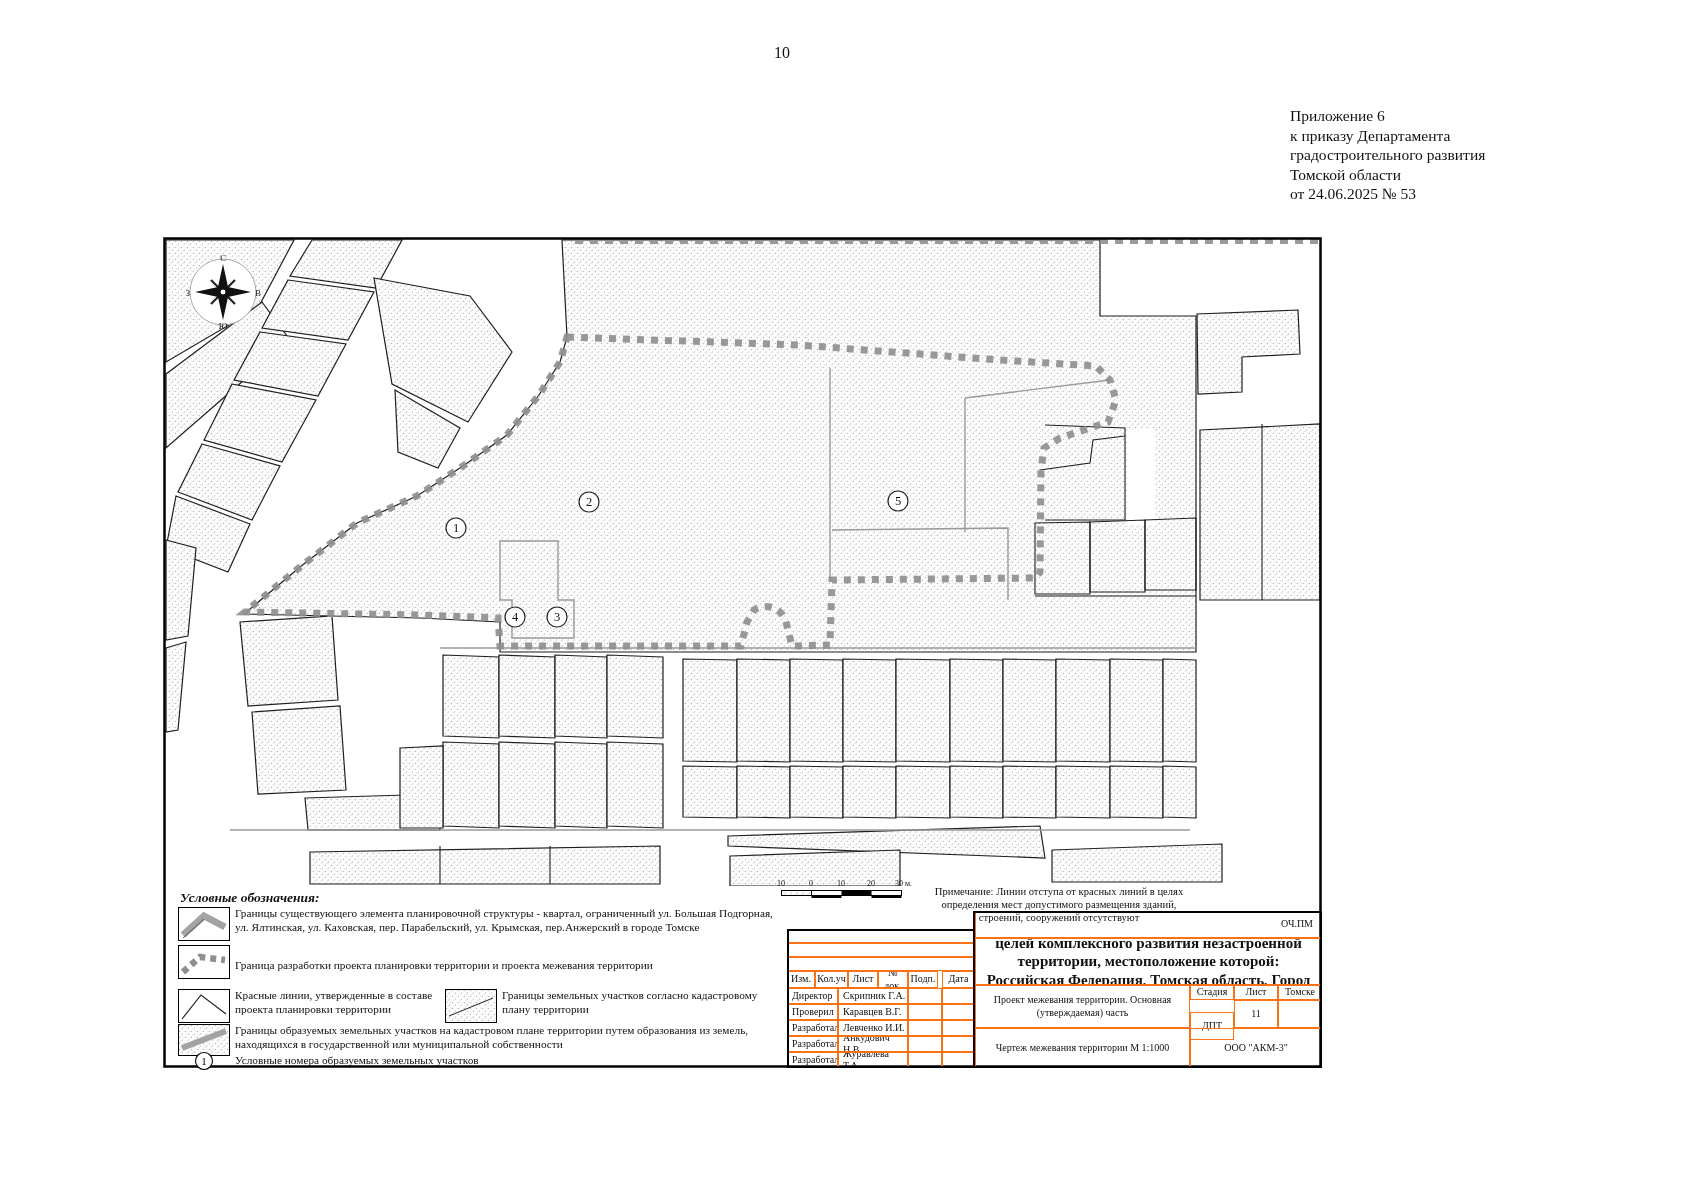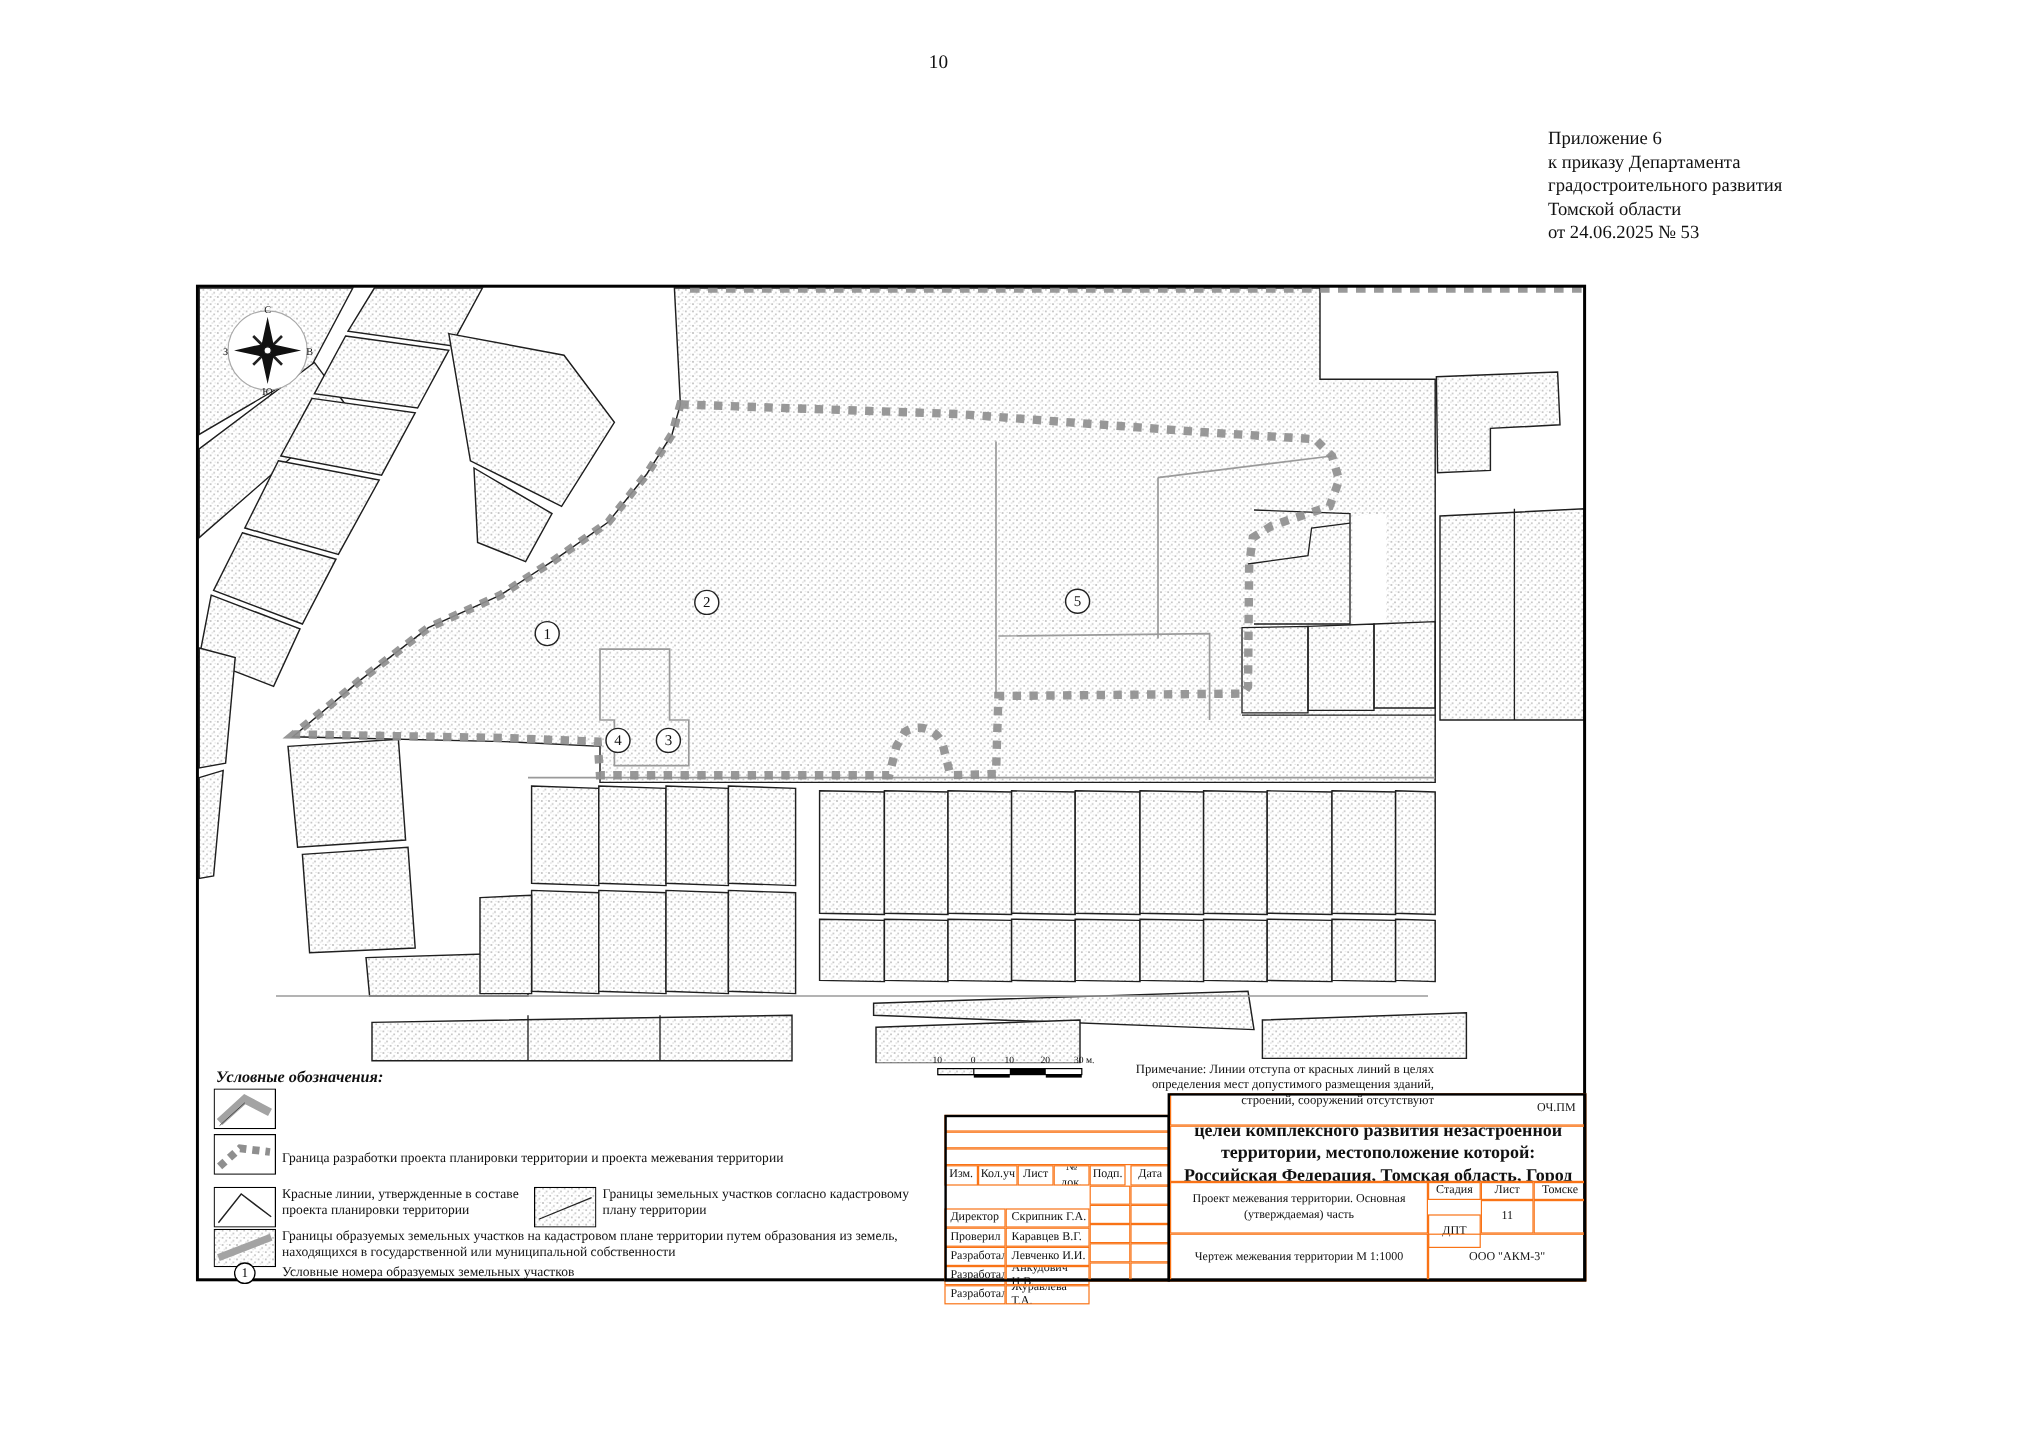--- a/index.html
+++ b/index.html
@@ -11,30 +11,30 @@
   #appendix-note{left:1290px;top:106px;width:300px;font-size:15.5px;line-height:19.5px;}
   
   #map-svg{left:0;top:0;}
   
   #legend{left:164px;top:888px;width:640px;}
   .legend-title{position:absolute;left:16px;top:2px;font-size:13.5px;font-weight:bold;font-style:italic;}
   .legend-item{position:absolute;}
   .legend-sym{position:absolute;left:0;top:0;}
   .legend-text{position:absolute;left:57px;top:0;width:552px;font-size:11.3px;line-height:13.6px;}
   
-  #note-block{left:923px;top:885px;width:272px;font-size:10.6px;line-height:13px;text-align:right;}
+  #note-block{left:923px;top:885px;width:272px;font-size:10.6px;line-height:13px;text-align:center;}
   #scale-bar{left:777px;top:879px;width:136px;font-size:8px;}
   #scale-labels{position:absolute;top:0;left:0;width:136px;height:9px;}
   #scale-labels span{position:absolute;top:0;}
   
   #title-block{left:787px;top:911px;width:535px;height:157px;}
   .cell{position:absolute;border:1px solid #f97316;box-sizing:border-box;
         display:flex;align-items:center;justify-content:center;text-align:center;
         font-size:10px;line-height:1.22;overflow:hidden;}
-  .cell.left{justify-content:flex-start;padding-left:4px;text-align:left;margin-top:19px;}
+  .cell.left{justify-content:flex-start;padding-left:4px;text-align:left;}
   .cell.right{justify-content:flex-end;padding-right:8px;text-align:right;}
   #tb-outline{position:absolute;left:0;top:18px;width:188px;height:139px;border:2px solid #000;box-sizing:border-box;pointer-events:none;}
   #tb-outline2{position:absolute;left:186px;top:0;width:349px;height:157px;border:2px solid #000;box-sizing:border-box;pointer-events:none;}
   .doc-title{font-size:15px;font-weight:bold;padding:0 6px;}
 </style>
 </head>
 <body>
 
 <svg width="0" height="0" style="position:absolute" aria-hidden="true">
   <defs>
@@ -172,20 +172,21 @@
 
 <div class="abs" id="legend">
   <div class="legend-title">Условные обозначения:</div>
 
   <div class="legend-item" style="left:14px;top:19px;width:620px;height:38px">
     <svg class="legend-sym" width="52" height="34">
       <rect x="0.5" y="0.5" width="51" height="33" fill="#fff" stroke="#000"></rect>
       <polyline points="5,28 26,9 47,20" fill="none" stroke="#a3a3a3" stroke-width="7"></polyline>
       <polyline points="5,31 26,12" fill="none" stroke="#444" stroke-width="0.8"></polyline>
     </svg>
+    <div class="legend-text">Границы существующего элемента планировочной структуры - квартал, ограниченный ул. Большая Подгорная, ул. Ялтинская, ул. Каховская, пер. Парабельский, ул. Крымская, пер.Анжерский в городе Томске</div>
   </div>
 
   <div class="legend-item" style="left:14px;top:57px;width:620px;height:42px">
     <svg class="legend-sym" width="52" height="34">
       <rect x="0.5" y="0.5" width="51" height="33" fill="#fff" stroke="#000"></rect>
       <polyline points="5,27 22,12 47,15" fill="none" stroke="#8f8f8f" stroke-width="6.5" stroke-dasharray="6 5"></polyline>
     </svg>
     <div class="legend-text">
       <br>
       <span>Граница разработки проекта планировки территории и проекта межевания территории</span>

